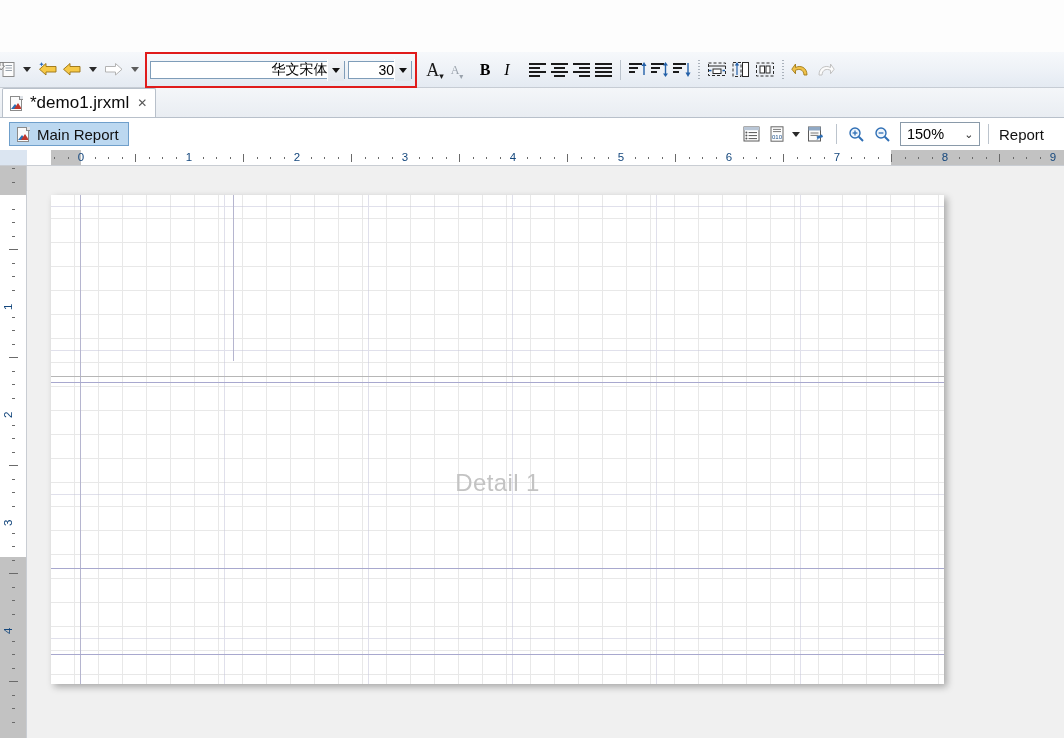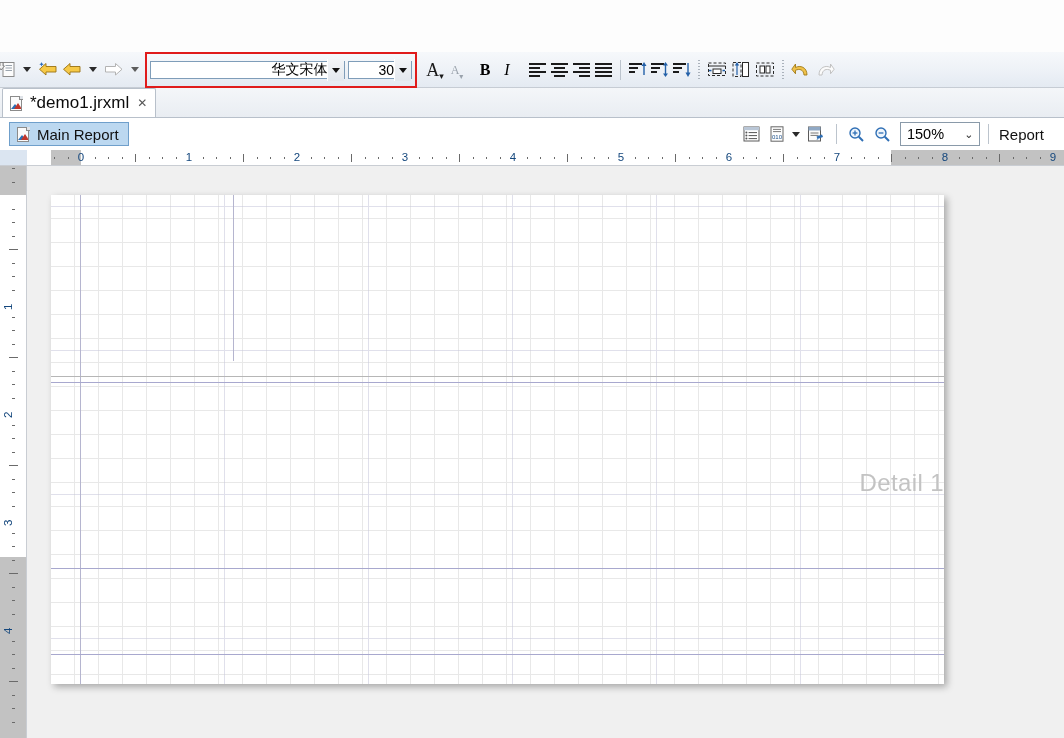--- a/index.html
+++ b/index.html
@@ -226,21 +226,21 @@
       linear-gradient(to bottom, #c8c8dc 1px, transparent 1px);
     background-size: 144px 144px;
     background-position: 29px 11px;
     opacity: .55;
   }
   .band-line {
     position:absolute; left:0; width:893px; height:1px; background:#a8a8ce;
   }
   .band-line.gray { background:#b6b6b6; }
   .band-label {
-    position:absolute; width:893px; text-align:right;
+    position:absolute; width:893px; text-align:center;
     font-size:24px; color:#c3c3c3; letter-spacing:0.4px;
     font-family: "Liberation Sans", sans-serif;
   }
   .guide-v {
     position:absolute; top:0; width:1px; background:#b5b5cf;
   }
 
   
   .logo-box { position:absolute; left:43px; top:57px; width:150px; height:46px; }
 

